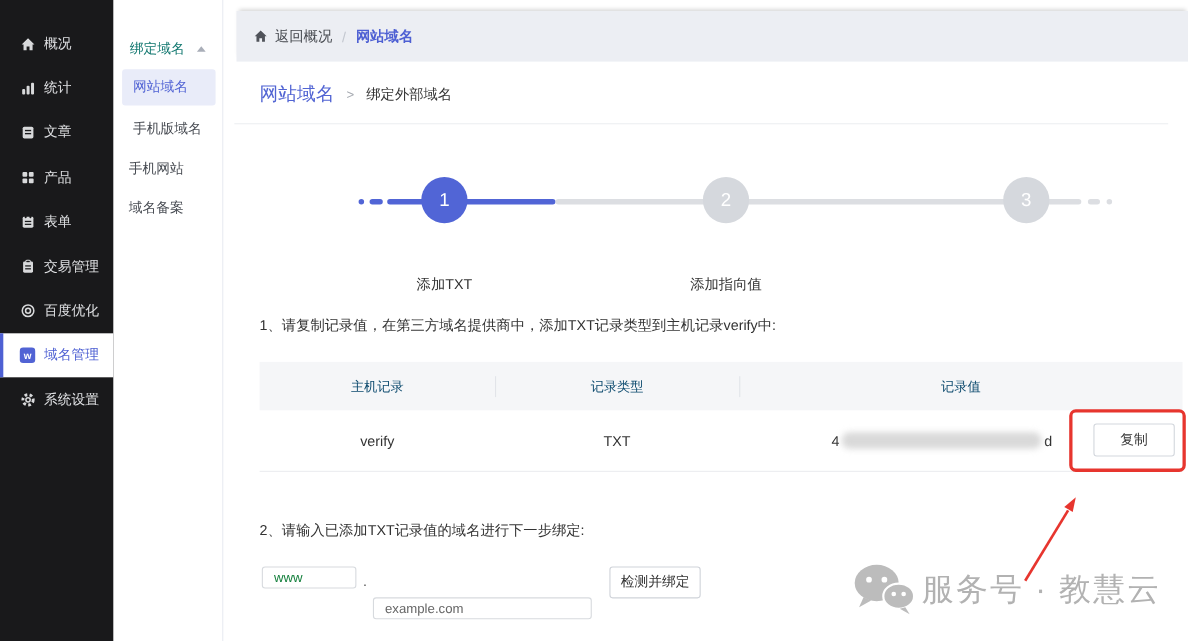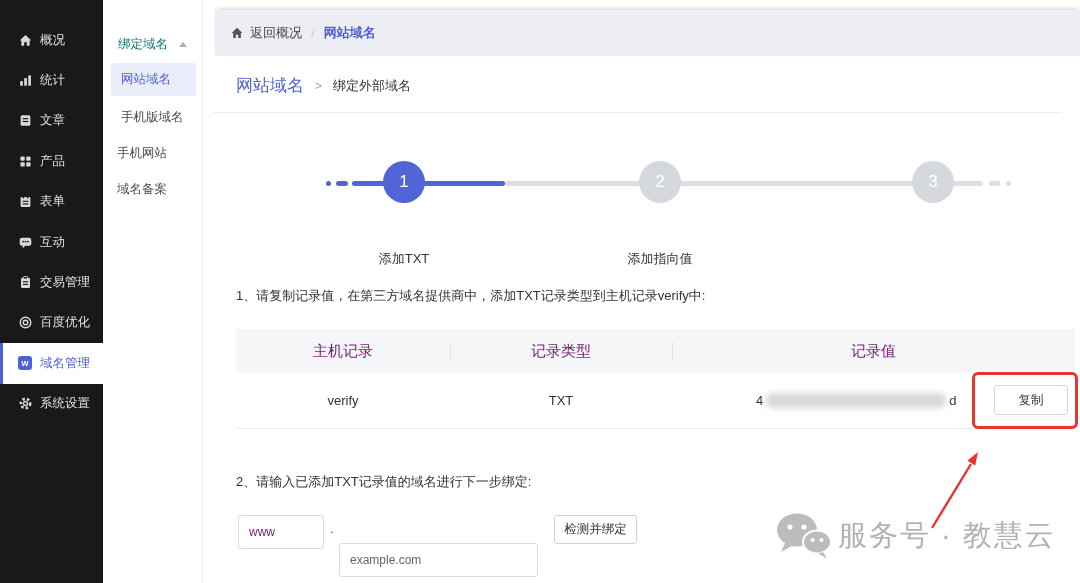--- a/index.html
+++ b/index.html
@@ -42,32 +42,32 @@
   .seg.gray{background:#dcdee2;}
   .stepc{position:absolute;top:161px;width:42px;height:42px;border-radius:50%;color:#fff;font-size:17px;line-height:42px;text-align:center;z-index:2;}
   .stepc.active{background:#5165d6;}
   .stepc.pending{background:#d5d8dd;}
   .steplab{position:absolute;top:230px;width:140px;text-align:center;font-size:13px;color:#333;margin-top:20px;}
 
   
   .instr{position:absolute;left:33px;font-size:13px;color:#333;}
   .tbl{position:absolute;left:33px;top:329px;width:839px;}
   .tbl .thead{display:flex;height:44px;background:#f5f6f8;position:relative;}
-  .tbl .thead .th{line-height:44px;text-align:center;font-size:15px;color:#701a75;}
+  .tbl .thead .th{line-height:44px;text-align:center;font-size:12px;color:#0c4a6e;}
   .tbl .vline{position:absolute;top:13px;width:1px;height:19px;background:#e2e4e9;}
   .tbl .trow{display:flex;height:55px;border-bottom:1px solid #ebedf0;position:relative;align-items:center;}
   .tbl .td{text-align:center;font-size:13px;color:#333;}
   .c1{width:214px;}.c2{width:222px;}.c3{width:403px;}
   .valwrap{position:absolute;left:520px;top:0;height:55px;display:flex;align-items:center;font-size:13px;color:#333;}
   .mask{width:182px;height:15px;margin:0 2px;background:#d9d9d9;border-radius:8px;filter:blur(3px);}
   .copybtn{position:absolute;right:7px;top:56px;width:74px;height:30px;background:#fff;border:1px solid #d3d7dd;border-radius:3px;font-size:12.5px;color:#333;line-height:28px;text-align:center;box-sizing:border-box;cursor:pointer;}
 
   .redbox{position:absolute;left:769px;top:372px;width:106px;height:57px;border:3px solid #e7352e;border-radius:6px;box-sizing:border-box;z-index:6;}
   .arrow{position:absolute;left:712px;top:443px;z-index:6;}
-  .tin{height:34px;border:1px solid #d7dade;border-radius:3px;box-sizing:border-box;font-size:12px;color:#701a75;padding:0 10px;outline:none;background:#fff;font-family:inherit;}
+  .tin{height:20px;border:1px solid #d7dade;border-radius:3px;box-sizing:border-box;font-size:12px;color:#15803d;padding:0 10px;outline:none;background:#fff;font-family:inherit;}
   .tin::placeholder{color:#666;}
   #in-sub{position:absolute;left:35px;top:515px;width:86px;}
   #in-dom{position:absolute;left:136px;top:543px;width:199px;}
   .dot{position:absolute;left:127px;top:521px;color:#555;font-size:13px;}
   .gobtn{position:absolute;left:351px;top:515px;width:83px;height:29px;background:#fff;border:1px solid #cfd3d9;border-radius:3px;font-size:12.5px;color:#333;line-height:27px;text-align:center;box-sizing:border-box;cursor:pointer;}
 
   .wm{position:absolute;left:573px;top:512px;display:flex;align-items:center;z-index:5;}
   .wmtext{margin-left:6px;font-size:29px;color:#b2b2b2;letter-spacing:2px;white-space:nowrap;}
 </style>
 </head>
@@ -119,32 +119,20 @@
       <span class="nico">
           <svg width="15" height="15" viewBox="0 0 16 16">
             <rect x="2.8" y="3.2" width="10.4" height="10.6" rx="1.4" fill="#d8d9db"></rect>
             <rect x="4.8" y="1.8" width="1.8" height="3" rx="0.8" fill="#19191b"></rect>
             <rect x="9.4" y="1.8" width="1.8" height="3" rx="0.8" fill="#19191b"></rect>
             <rect x="4.9" y="7.2" width="6.2" height="1.2" fill="#19191b"></rect>
             <rect x="4.9" y="10" width="6.2" height="1.2" fill="#19191b"></rect>
           </svg>
         </span>
       <span>表单</span>
-    </div>
-    <div class="nav-item">
-      <span class="nico">
-          <svg width="15" height="15" viewBox="0 0 16 16">
-            <rect x="1.8" y="2.8" width="12.4" height="8.6" rx="2.4" fill="#d8d9db"></rect>
-            <polygon points="5,11 5,14 8.4,11" fill="#d8d9db"></polygon>
-            <circle cx="5.4" cy="7" r="1" fill="#19191b"></circle>
-            <circle cx="8" cy="7" r="1" fill="#19191b"></circle>
-            <circle cx="10.6" cy="7" r="1" fill="#19191b"></circle>
-          </svg>
-        </span>
-      <span>互动</span>
     </div>
     <div class="nav-item">
       <span class="nico">
           <svg width="15" height="15" viewBox="0 0 16 16">
             <rect x="3.2" y="2.8" width="9.6" height="11" rx="1.4" fill="#d8d9db"></rect>
             <rect x="5.8" y="1.6" width="4.4" height="2.6" rx="1" fill="#19191b" stroke="#d8d9db" stroke-width="1"></rect>
             <rect x="5.2" y="6.6" width="5.6" height="1.2" fill="#19191b"></rect>
             <rect x="5.2" y="9.4" width="5.6" height="1.2" fill="#19191b"></rect>
           </svg>
         </span>

